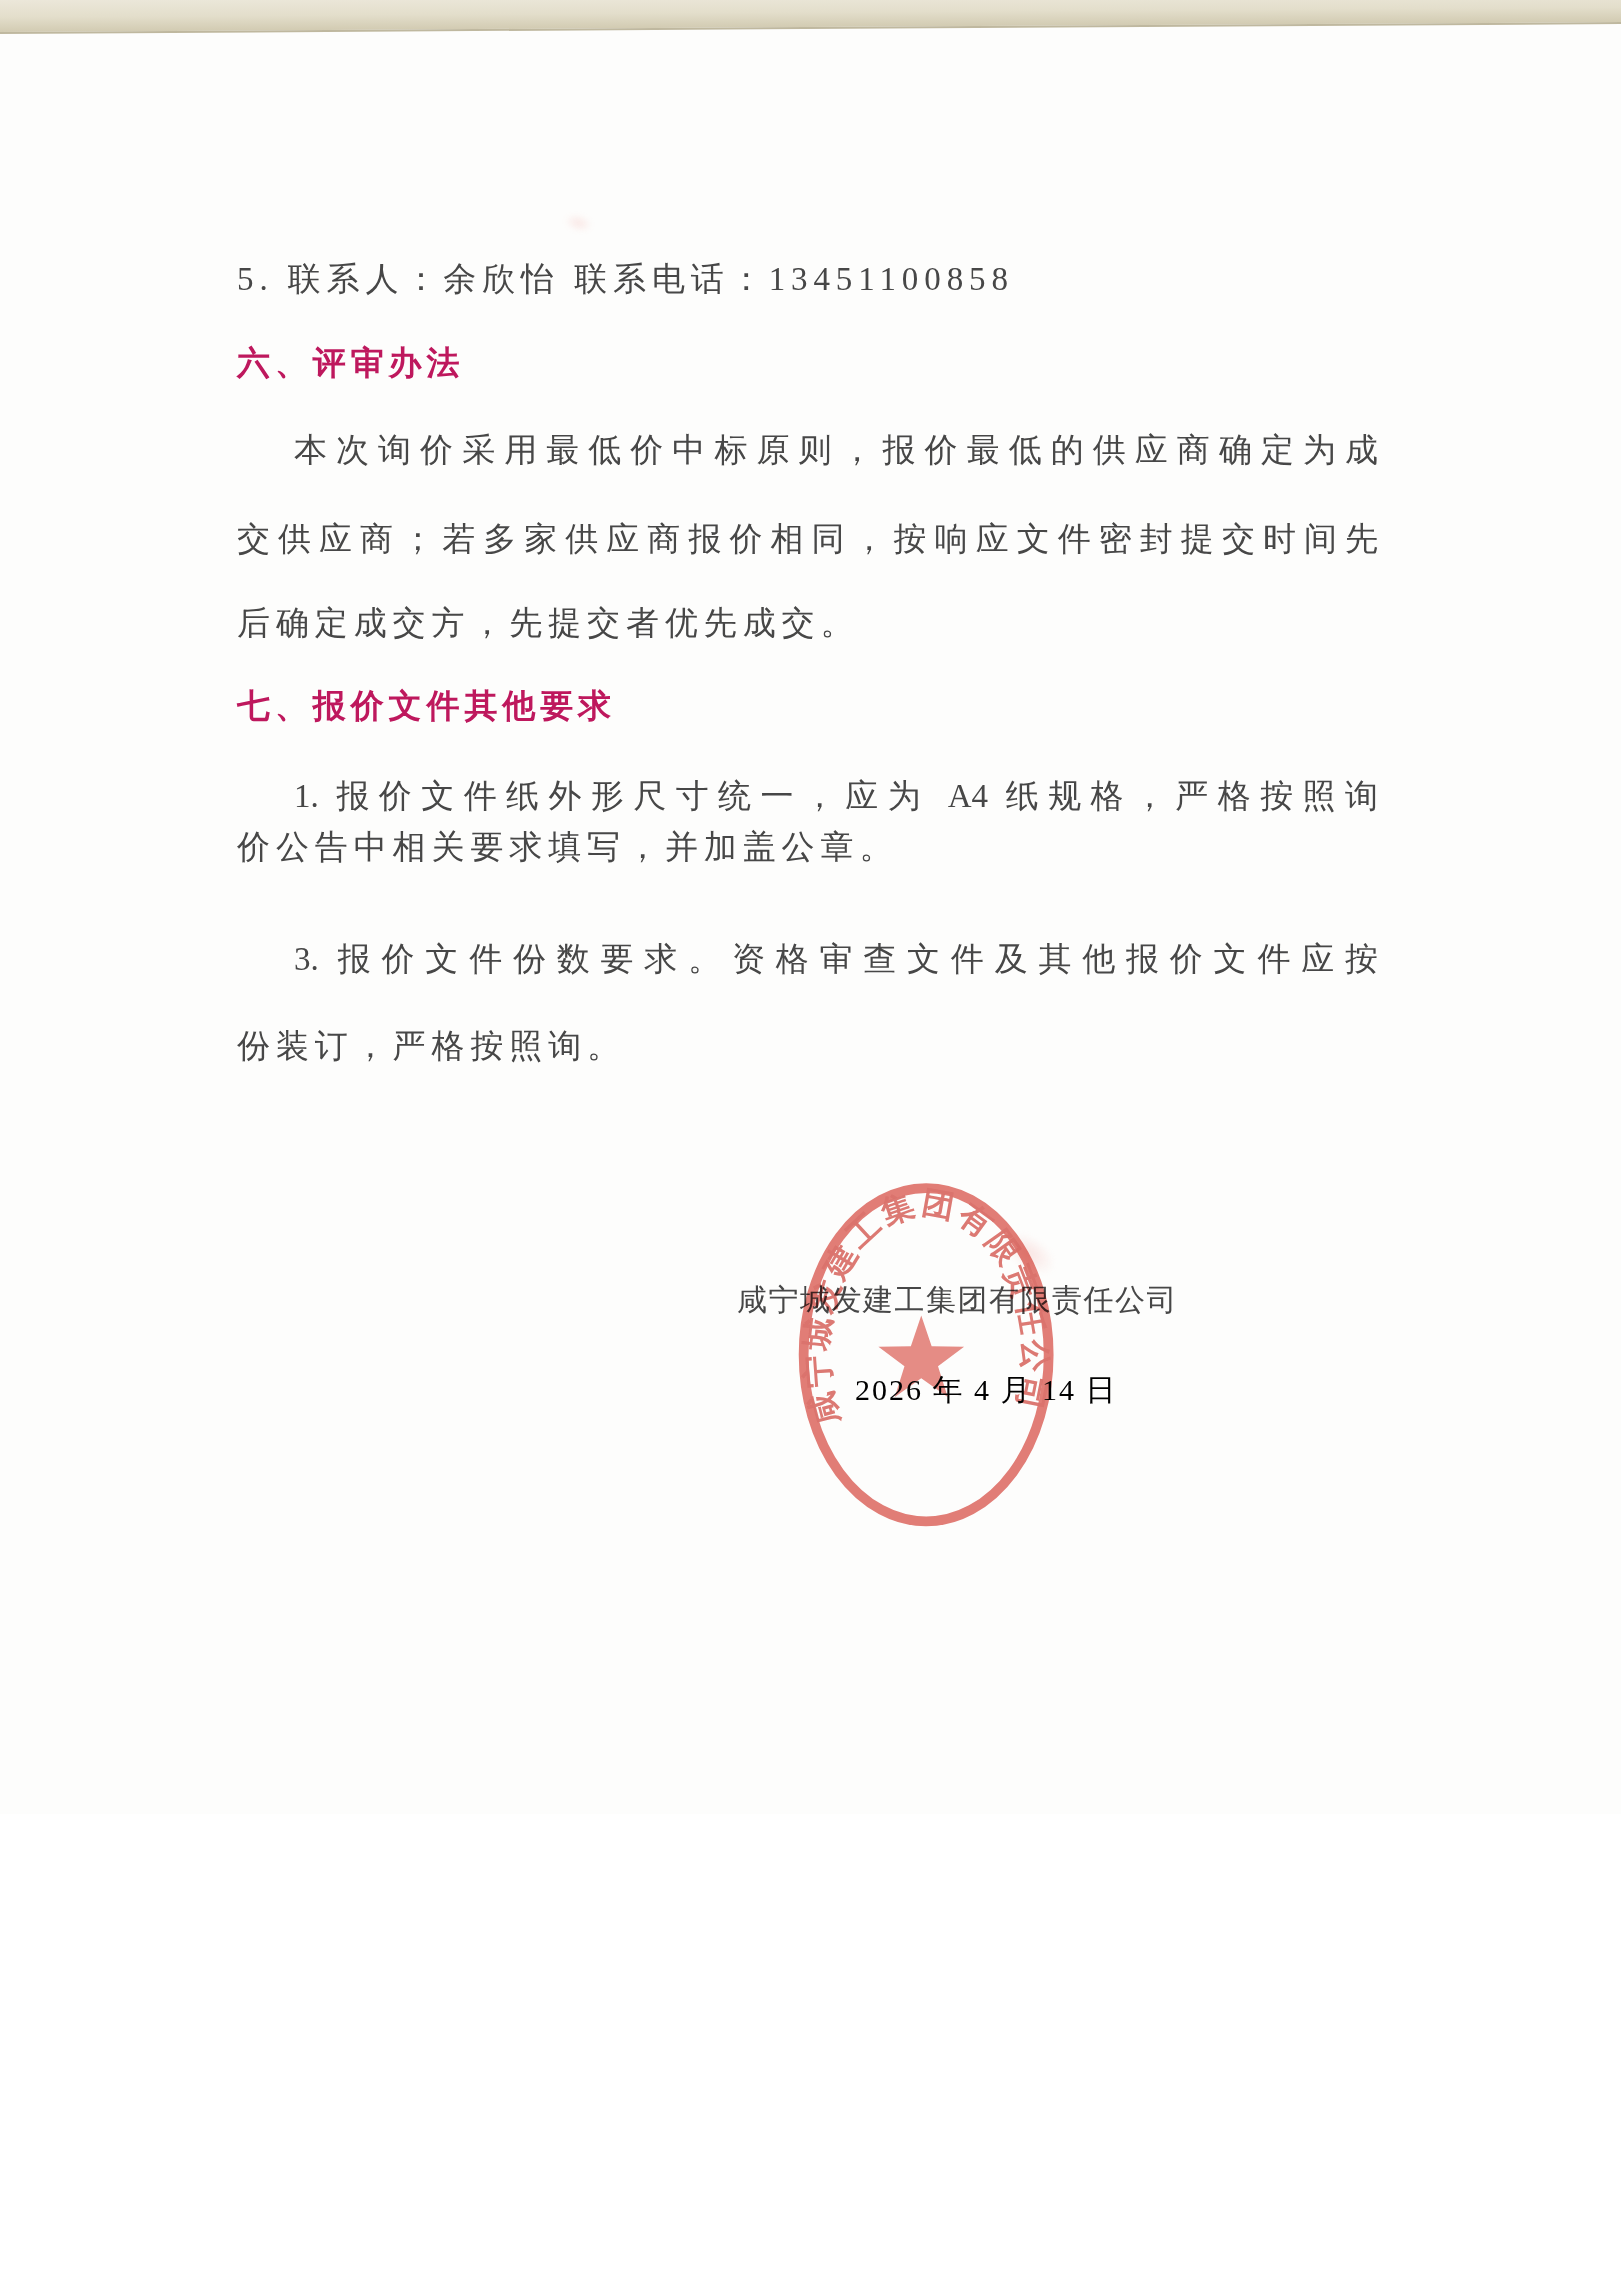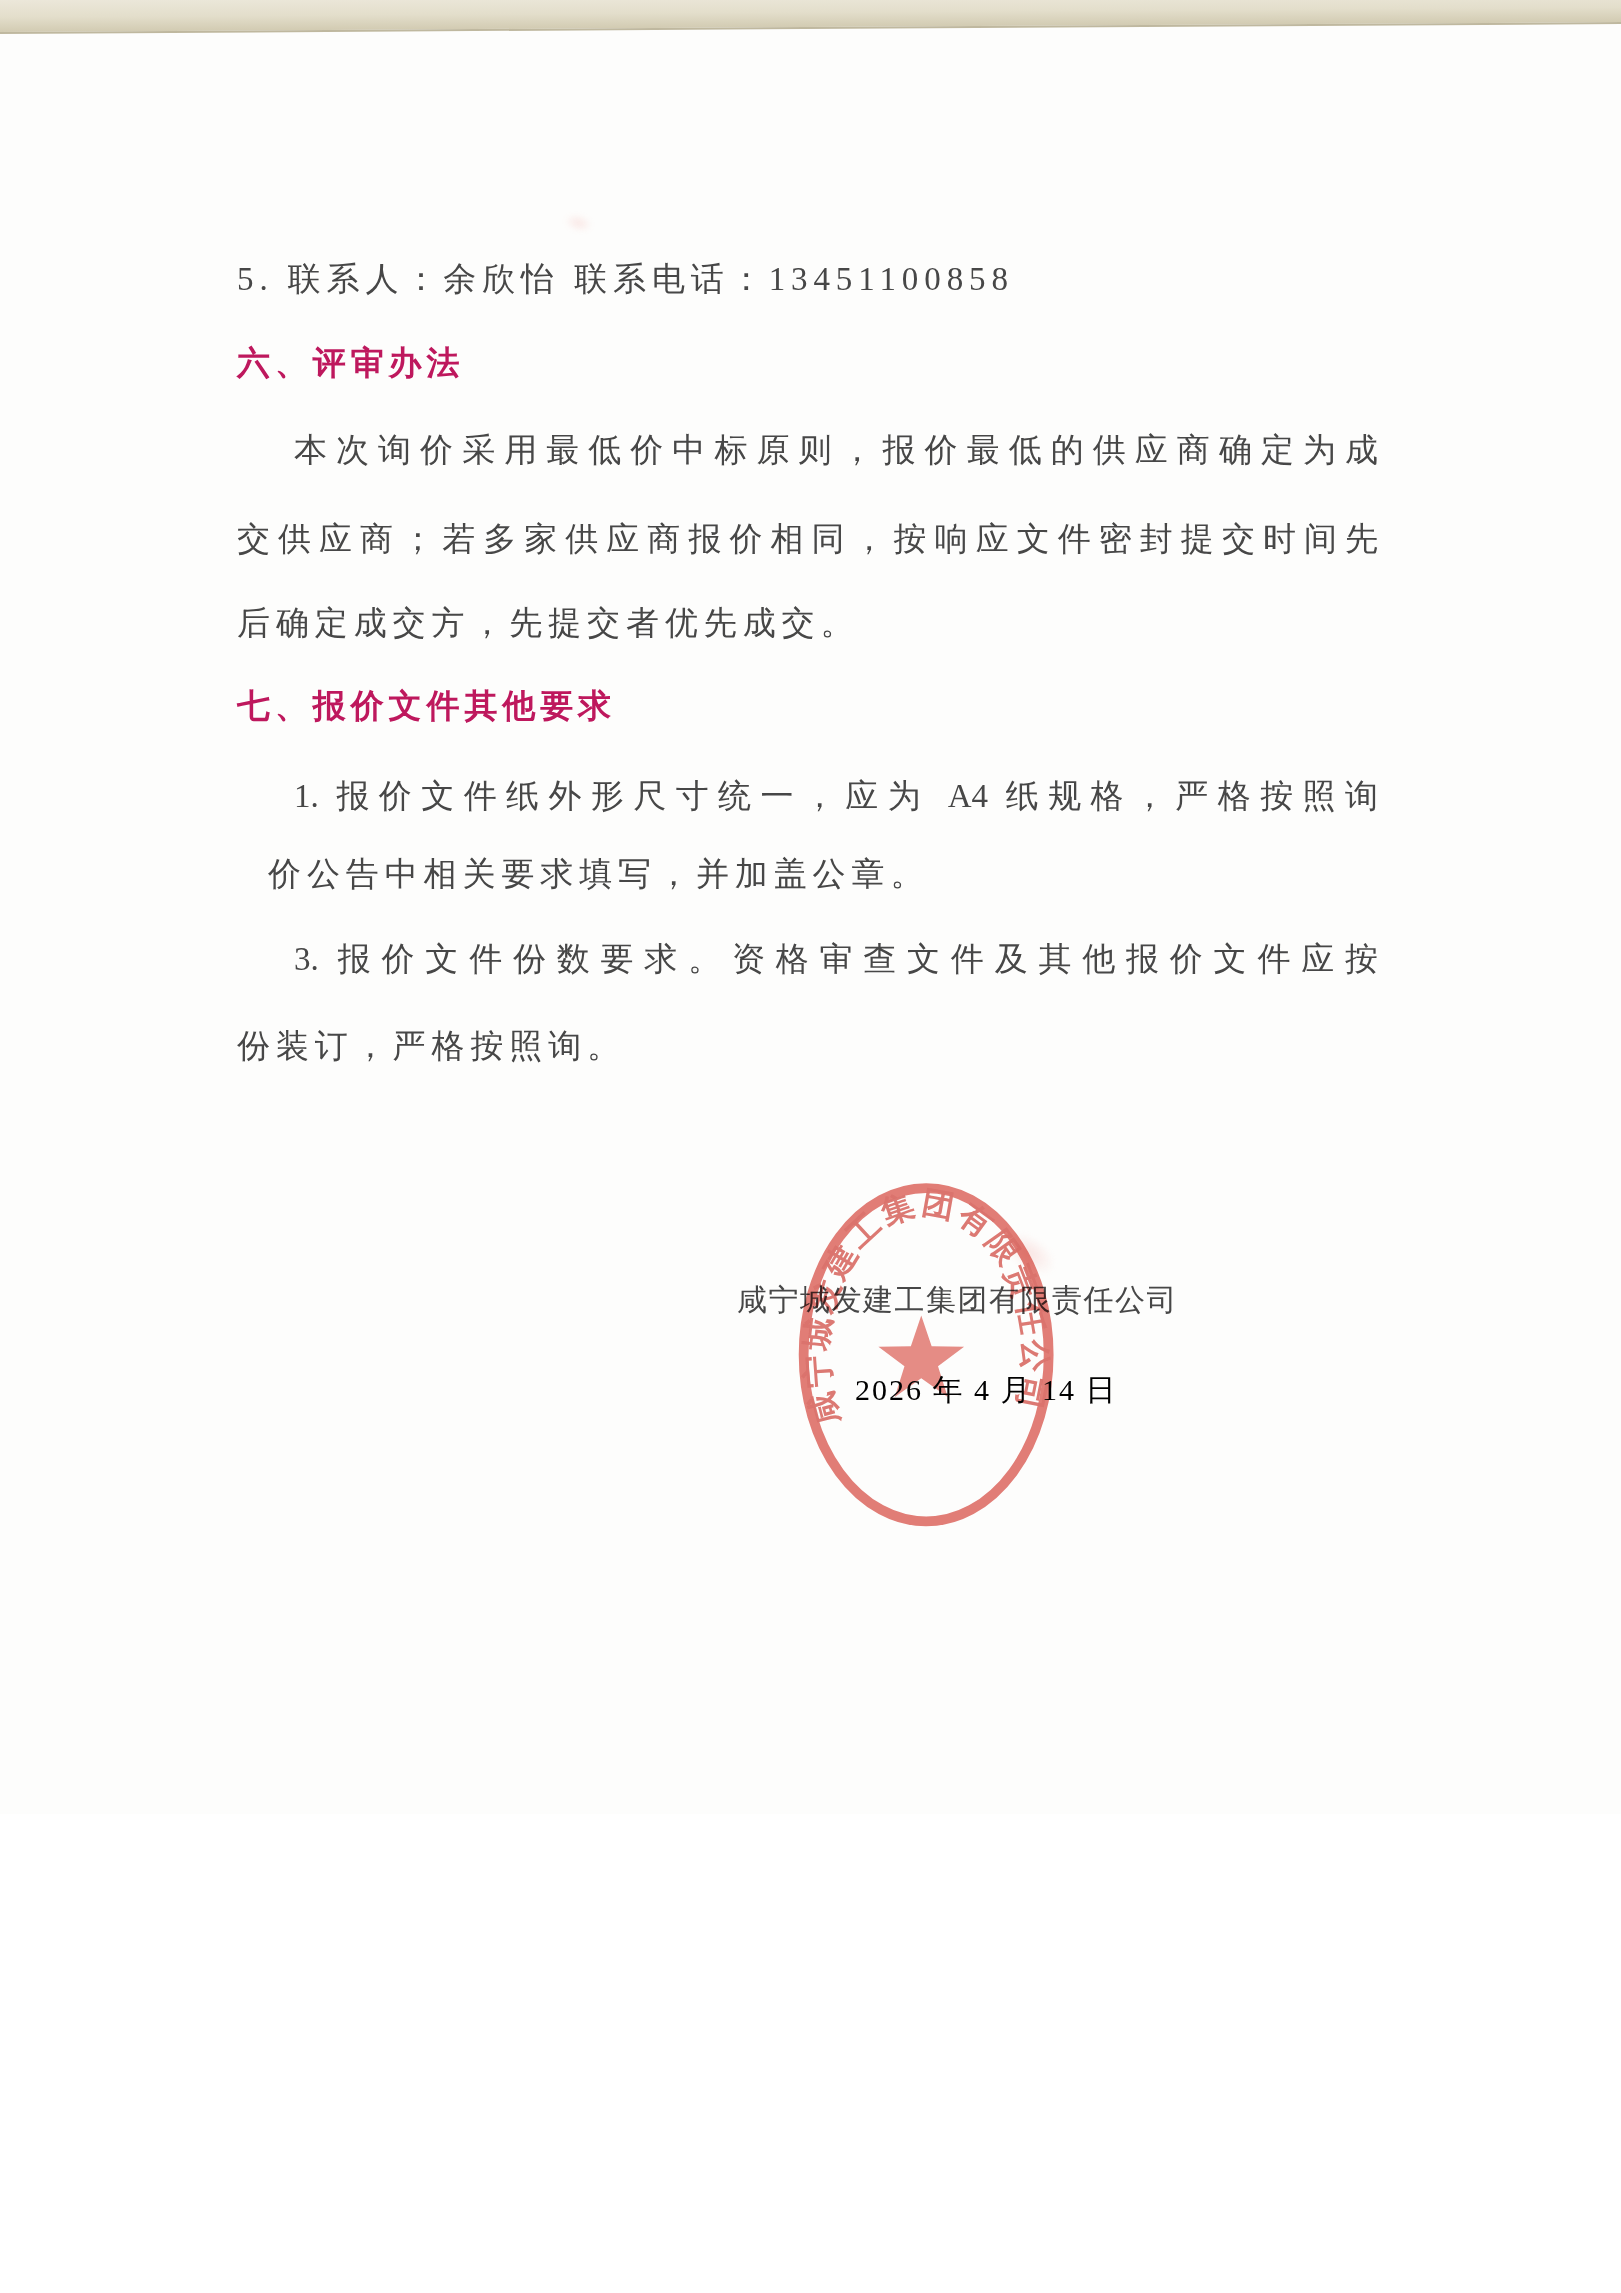--- a/index.html
+++ b/index.html
@@ -62,21 +62,21 @@
 
   <div class="line heading" style="top:342px;">六、评审办法</div>
 
   <div class="line just indent" style="top:429px;">本次询价采用最低价中标原则，报价最低的供应商确定为成</div>
   <div class="line just" style="top:518px;">交供应商；若多家供应商报价相同，按响应文件密封提交时间先</div>
   <div class="line heading" style="top:685px;">七、报价文件其他要求</div>
 
   <div class="line" style="top:602px;">后确定成交方，先提交者优先成交。</div>
 
   <div class="line just indent" style="top:775px;">1.  报价文件纸外形尺寸统一，应为 A4 纸规格，严格按照询</div>
-  <div class="line" style="top:853px;margin-left:31px;">价公告中相关要求填写，并加盖公章。</div>
+  <div class="line" style="top:826px;">价公告中相关要求填写，并加盖公章。</div>
   <div class="line just indent" style="top:938px;">3.  报价文件份数要求。资格审查文件及其他报价文件应按</div>
   <div class="line" style="top:1025px;">份装订，严格按照询。</div>
 
   <div class="sig-company">咸宁城发建工集团有限责任公司</div>
   <div class="sig-date">2026 年 4 月 14 日</div>
 
   <div class="smudge smudge-1"></div>
   <div class="smudge smudge-2"></div>
 
   <svg class="seal-svg" viewBox="0 0 1654 2340" xmlns="http://www.w3.org/2000/svg">

